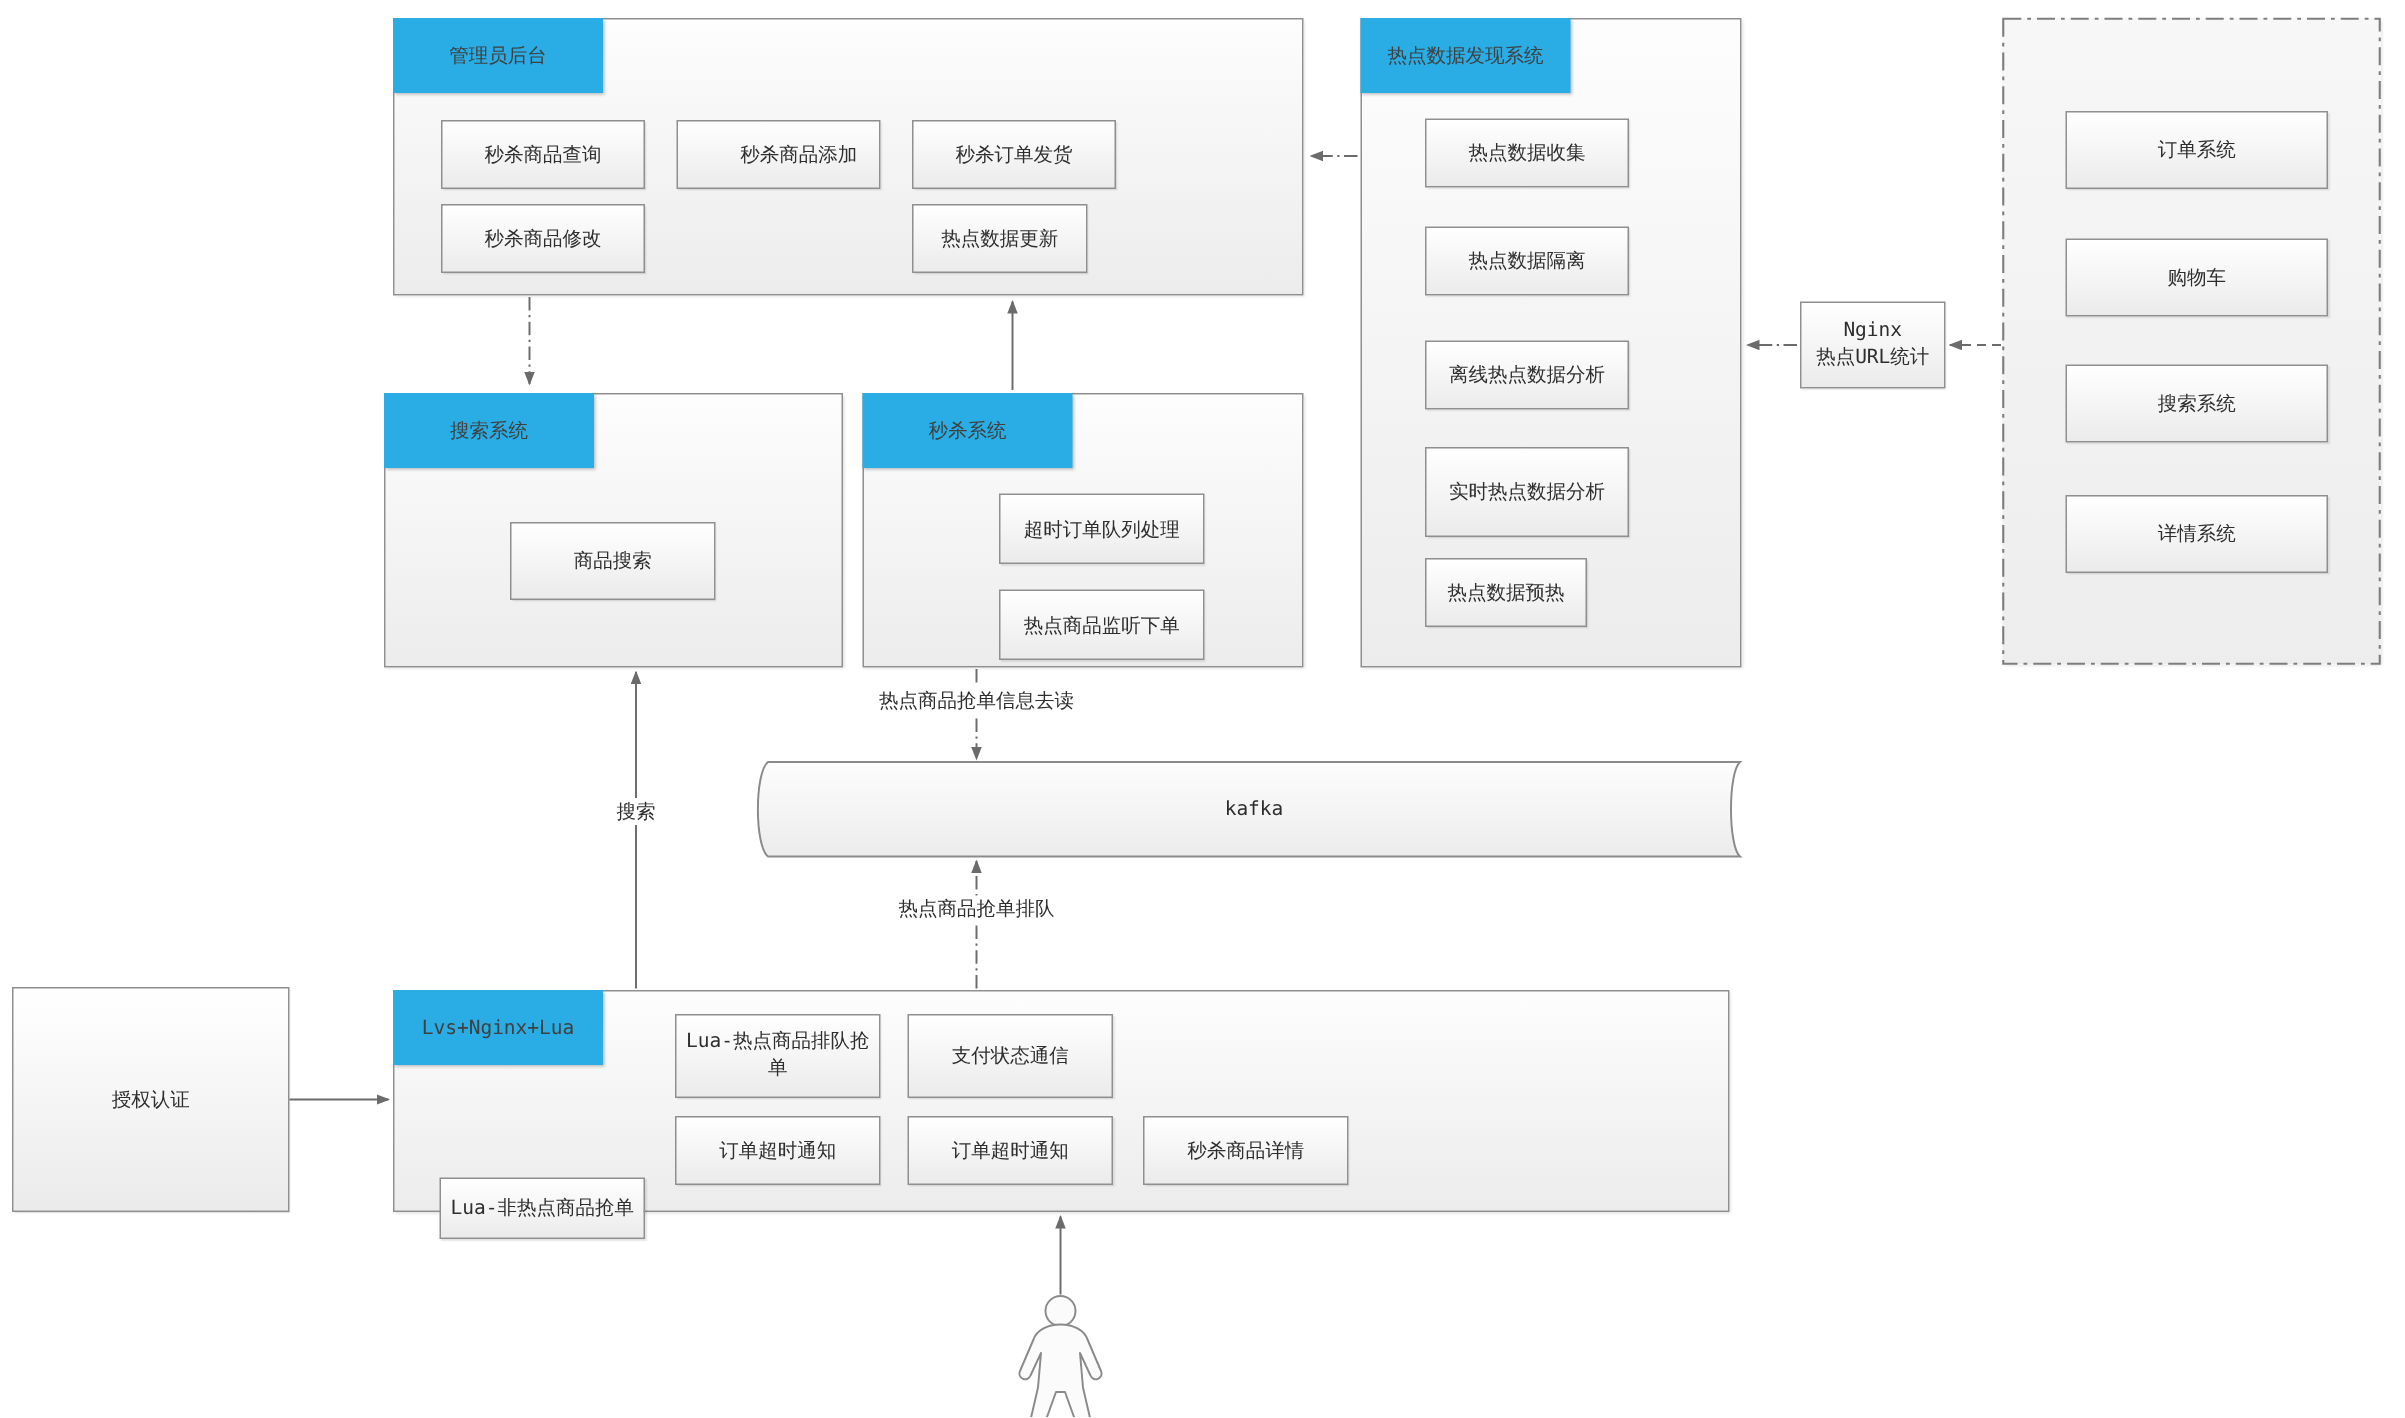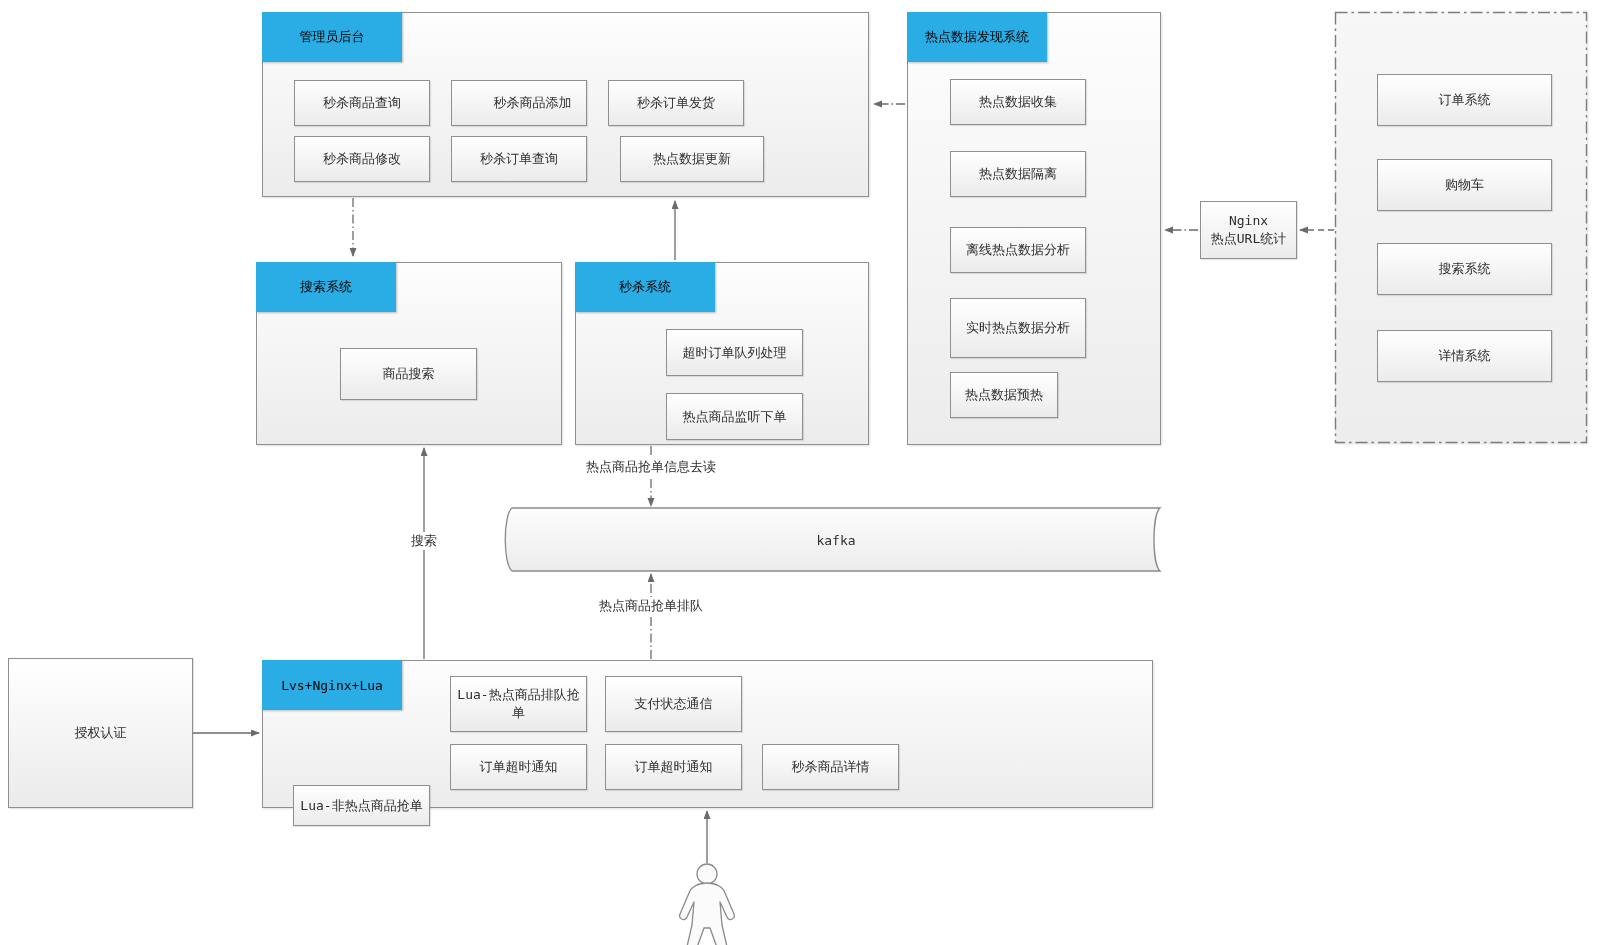--- a/index.html
+++ b/index.html
@@ -2,21 +2,21 @@
 <html><head>
 <meta charset="utf-8">
 <style>
   html,body{margin:0;padding:0;background:#fff;}
   .stage{position:relative;width:1603px;height:945px;background:#ffffff;overflow:hidden;
          font-family:"Liberation Sans",sans-serif;color:#2e2e2e;font-size:13px;}
   .panel{position:absolute;background:linear-gradient(180deg,#fdfdfd 0%,#ececec 100%);
          border:1px solid #8f8f8f;box-shadow:1px 1px 2px rgba(0,0,0,.12);box-sizing:border-box;}
   .panel.noborder{border:none;background:linear-gradient(180deg,#f7f7f7 0%,#ededed 100%);}
   .tab{position:absolute;left:-1px;top:-1px;width:140px;height:50px;background:#29ADE4;
-       color:#000000;display:flex;align-items:center;justify-content:center;
+       color:#404040;display:flex;align-items:center;justify-content:center;
        box-shadow:1px 1px 2px rgba(0,0,0,.25);z-index:2;}
   .node{position:absolute;background:linear-gradient(180deg,#ffffff 0%,#ebebeb 100%);
         border:1px solid #8f8f8f;box-shadow:1px 1px 1px rgba(0,0,0,.10);
         display:flex;align-items:center;justify-content:center;text-align:center;
         box-sizing:border-box;padding:2px 4px;line-height:1.35;z-index:2;}
   .mono{font-family:"DejaVu Sans Mono","Liberation Mono",monospace;}
   .overlay{position:absolute;left:0;top:0;z-index:4;pointer-events:none;}
   .edge-label{position:absolute;background:#ffffff;padding:0 4px;z-index:5;white-space:nowrap;
               transform:translate(-50%,-50%);}
   .kafka-label{position:absolute;z-index:5;transform:translate(-50%,-50%);}
@@ -36,24 +36,21 @@
     </div>
   <div class="node" style="left:451px;top:80px;width:136px;height:46px;padding-left:31px;">
       <span>秒杀商品添加</span>
     </div>
   <div class="node" style="left:608px;top:80px;width:136px;height:46px;">
       <span>秒杀订单发货</span>
     </div>
   <div class="node" style="left:294px;top:136px;width:136px;height:46px;">
       <span>秒杀商品修改</span>
     </div>
-  <div class="node" style="left:451px;top:136px;width:136px;height:46px;">
-      <span>秒杀订单查询</span>
-    </div>
-  <div class="node" style="left:608px;top:136px;width:144px;height:46px;margin-left:12px;">
+  <div class="node" style="left:608px;top:136px;width:117px;height:46px;">
       <span>热点数据更新</span>
     </div>
 
   <div class="panel" style="left:907px;top:12px;width:254px;height:433px;">
     <div class="tab">
       <span>热点数据发现系统</span>
     </div>
   </div>
   <div class="node" style="left:950px;top:79px;width:136px;height:46px;">
       <span>热点数据收集</span>

